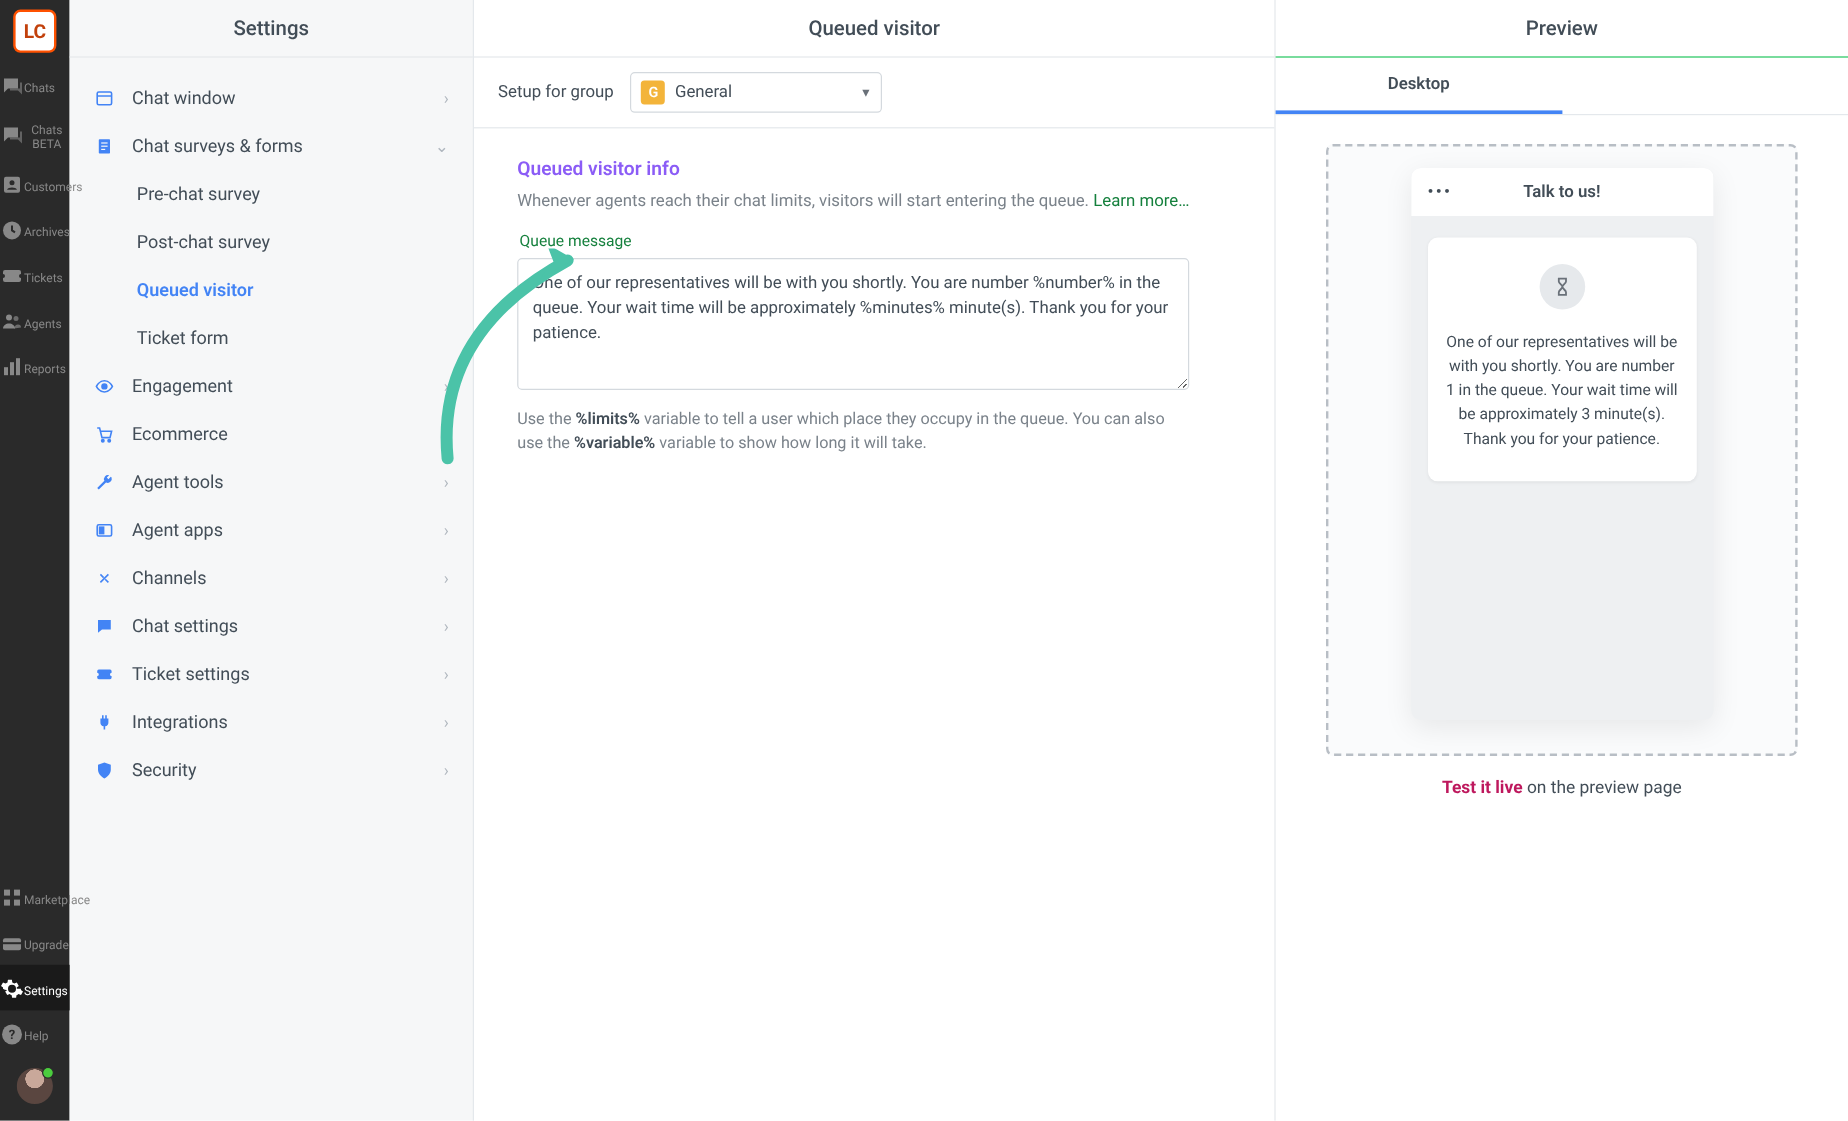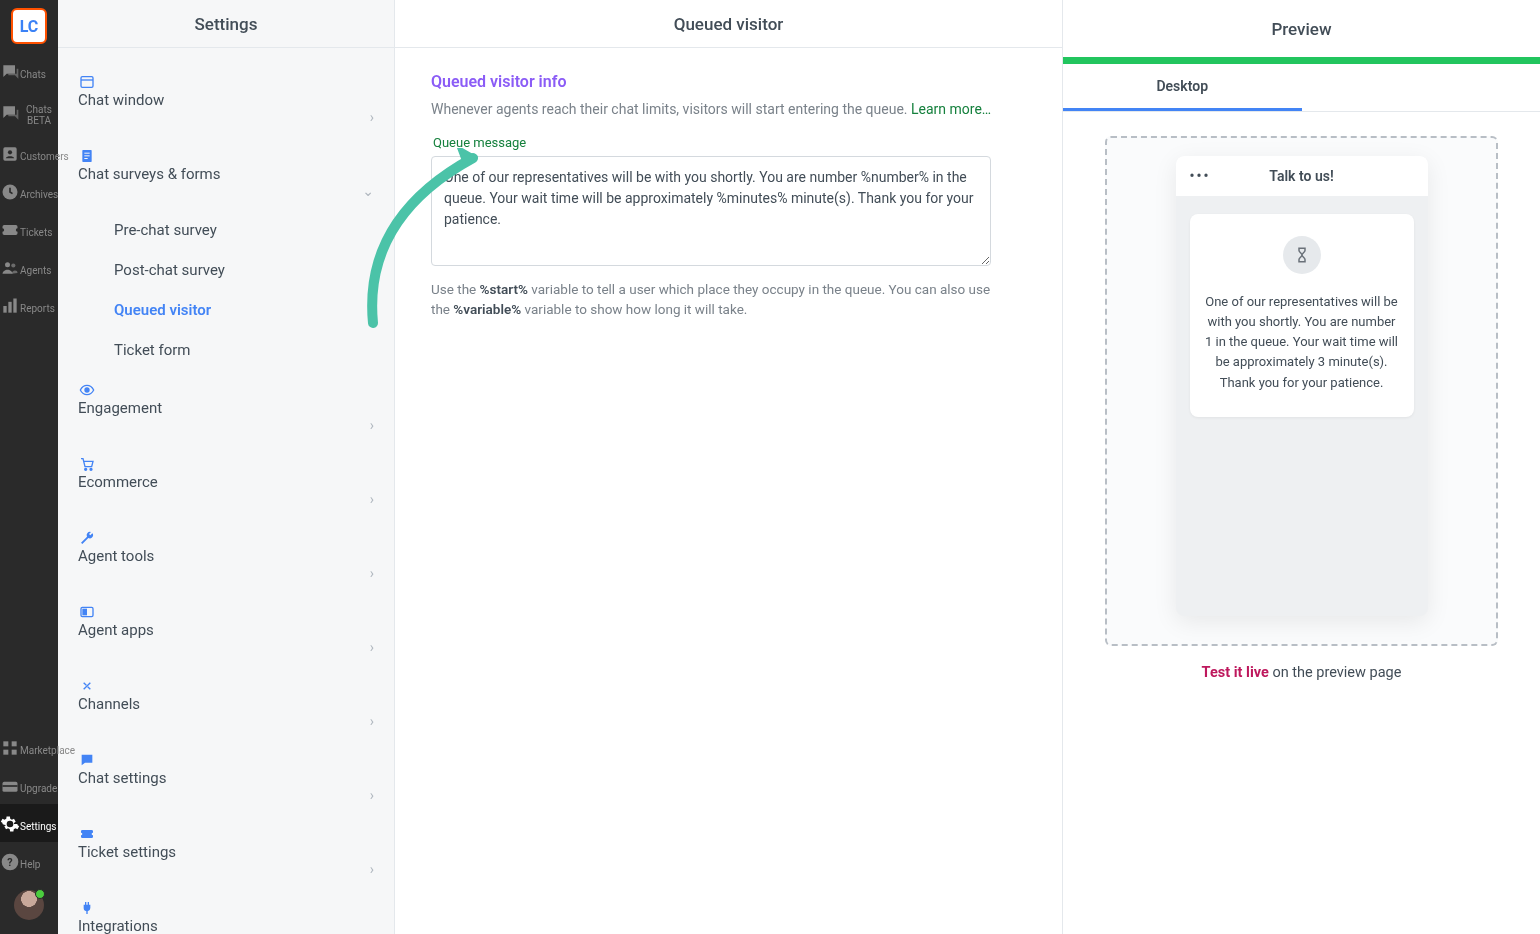--- a/index.html
+++ b/index.html
@@ -1,36 +1,36 @@
 <!DOCTYPE html>
 <html><head>
 <meta charset="utf-8">
 <style>
 * { box-sizing: border-box; margin: 0; padding: 0; }
 body { font-family: -apple-system, BlinkMacSystemFont, "Segoe UI", Roboto, "Helvetica Neue", Arial, sans-serif; font-size: 14px; color: #424d57; background:#fff; overflow:hidden; }
 .app { display:flex; height:934px; width:1540px; }
 
 
 .rail { width:58px; background:#2a2a2a; display:flex; flex-direction:column; align-items:center; color:#a0a0a0; font-size:10px; }
-.rail .logo { width:36px; height:36px; margin:8px auto; background:#fff; border-radius:6px; display:flex; align-items:center; justify-content:center; font-weight:bold; color:#3b82f6; font-size:16px; border:2px solid #ff5100; position:relative; }
+.rail .logo { width:36px; height:36px; margin:8px auto; background:#fff; border-radius:6px; display:flex; align-items:center; justify-content:center; font-weight:bold; color:#c2410c; font-size:16px; border:2px solid #ff5100; position:relative; }
 .rail-item { display:flex; flex-direction:row; align-items:center; padding:10px 0 8px; width:100%; cursor:pointer; position:relative; }
 .rail-item.active { background:#1a1a1a; }
 .rail-item.active .rail-icon { color:#fff; }
 .rail-item.active .rail-label { color:#fff; }
 .rail-icon { font-size:20px; color:#888; line-height:1; }
 .rail-label { margin-top:4px; font-size:10px; color:#888; text-align:center; }
 .rail-spacer { flex:1; }
 .rail-avatar { width:30px; height:30px; border-radius:50%; background:#8a6d6d; margin:10px auto 14px; position:relative; background-image: radial-gradient(circle at 50% 30%, #c9a89a 30%, #5a4640 31%); }
 .rail-avatar::after { content:""; position:absolute; width:8px; height:8px; background:#4bcd3e; border-radius:50%; top:-1px; right:-1px; border:1px solid #2a2a2a; }
 
 
 .settings { width:337px; background:#f6f7f8; border-right:1px solid #e4e8ec; display:flex; flex-direction:column; }
 .settings-header { height:48px; border-bottom:1px solid #e4e8ec; display:flex; align-items:center; justify-content:center; font-size:17px; color:#424d57; font-weight:500; }
 .settings-list { flex:1; overflow:auto; padding-top:14px; }
-.s-item { display:flex; align-items:flex-start; padding:11px 20px; cursor:pointer; color:#424d57; font-size:15px; position:relative;flex-direction:column; }
+.s-item { display:flex; align-items:flex-end; padding:11px 20px; cursor:pointer; color:#424d57; font-size:15px; position:relative; }
 .s-item .s-icon { width:18px; height:18px; display:inline-flex; align-items:center; justify-content:center; margin-right:14px; color:#4384f5; font-size:16px; }
 .s-item .chev { margin-left:auto; color:#b0b7bf; font-size:14px; }
 .s-sub { padding:11px 20px 11px 56px; cursor:pointer; font-size:15px; color:#424d57; }
 .s-sub.active { color:#4384f5; font-weight:600; }
 
 
 .main { flex:1; display:flex; flex-direction:column; border-right:1px solid #e4e8ec; min-width:0; }
 .main-header { height:48px; border-bottom:1px solid #e4e8ec; display:flex; align-items:center; justify-content:center; font-size:17px; font-weight:500; }
 .setup-row { padding:12px 20px; border-bottom:1px solid #e4e8ec; display:flex; align-items:center; gap:14px; font-size:14px; color:#424d57; }
 .group-select { border:1px solid #d4d9de; border-radius:4px; padding:6px 34px 6px 8px; display:flex; align-items:center; gap:8px; position:relative; width:210px; background:#fff; cursor:pointer; }
@@ -43,21 +43,21 @@
 .section-desc a { color:#15803d; text-decoration:none; }
 .field-label { font-size:13px; color:#15803d; margin-bottom:6px; display:block; padding-left:2px; }
 .textarea { width:100%; max-width:560px; height:110px; border:1px solid #d4d9de; border-radius:4px; padding:10px 12px; font-family:inherit; font-size:14px; color:#424d57; resize:vertical; line-height:1.5; }
 .hint { font-size:13.5px; color:#7a828a; margin-top:10px; max-width:560px; line-height:1.5; }
 .hint b { color:#424d57; font-weight:600; }
 
 .arrow-annot { position:absolute; left:-37px; top:100px; width:140px; height:180px; pointer-events:none; }
 
 
 .preview { width:477px; display:flex; flex-direction:column; }
-.preview-header { height:64px; border-bottom:7px solid #22c55e; display:flex; align-items:center; justify-content:center; font-size:17px; font-weight:500; }
+.preview-header { height:48px; border-bottom:1px solid #22c55e; display:flex; align-items:center; justify-content:center; font-size:17px; font-weight:500; }
 .preview-tabs { display:flex; border-bottom:1px solid #e4e8ec; }
 .preview-tab { flex:0 0 auto; padding:14px 0; font-size:14px; color:#6a7179; cursor:pointer; text-align:center; width:50%; }
 .preview-tab.active { color:#424d57; font-weight:600; border-bottom:3px solid #4384f5; }
 .preview-body { padding:24px 42px 20px; }
 .preview-frame { border:2px dashed #b8bec5; border-radius:6px; background:#fafbfc; padding:18px 12px 18px; min-height:510px; display:flex; justify-content:center; }
 .chat-widget { width:252px; background:#eef0f2; border-radius:8px; box-shadow:0 6px 24px rgba(0,0,0,0.08); overflow:hidden; display:flex; flex-direction:column; height:460px; }
 .chat-head { background:#fff; padding:12px 14px; display:flex; align-items:center; font-weight:600; font-size:14px; color:#424d57; }
 .chat-head .dots { margin-right:auto; letter-spacing:2px; font-size:14px; color:#424d57; }
 .chat-head-title { position:absolute; left:50%; transform:translateX(-50%); }
 .chat-head { position:relative; }
@@ -305,35 +305,42 @@
           </span>
         <span>Security</span>
         <span class="chev">›</span>
       </div>
 
     </div>
   </div>
 
   <div class="main">
     <div class="main-header">Queued visitor</div>
+    <div class="setup-row">
+      <span>Setup for group</span>
+      <div class="group-select">
+        <span class="group-badge">G</span>
+        <span>General</span>
+      </div>
+    </div>
     <div class="content">
 
       <svg class="arrow-annot" viewBox="0 0 140 180">
         <path d="M15 175 Q 5 70 115 10" stroke="#4bc3a8" stroke-width="10" fill="none" stroke-linecap="round"></path>
         <path d="M120 8 L95 0 L104 14 L95 30 Z" fill="#4bc3a8" transform="rotate(12 115 10)"></path>
       </svg>
 
       <div class="section-title">Queued visitor info</div>
       <div class="section-desc">
         <span>Whenever agents reach their chat limits, visitors will start entering the queue. </span><a href="#">Learn more…</a>
       </div>
       <label class="field-label">Queue message</label>
       <textarea class="textarea" style="">One of our representatives will be with you shortly. You are number %number% in the queue. Your wait time will be approximately %minutes% minute(s). Thank you for your patience.</textarea>
       <div class="hint">
-        <span>Use the </span><b>%start%</b><span> variable to tell a user which place they occupy in the queue. You can also use the </span><b>%variable%</b><span> variable to show how long it will take.</span>
+        <span>Use the </span><b>%limits%</b><span> variable to tell a user which place they occupy in the queue. You can also use the </span><b>%variable%</b><span> variable to show how long it will take.</span>
       </div>
     </div>
   </div>
 
   <div class="preview">
     <div class="preview-header">Preview</div>
     <div class="preview-tabs">
       <div class="preview-tab active">Desktop</div>
     </div>
     <div class="preview-body">

